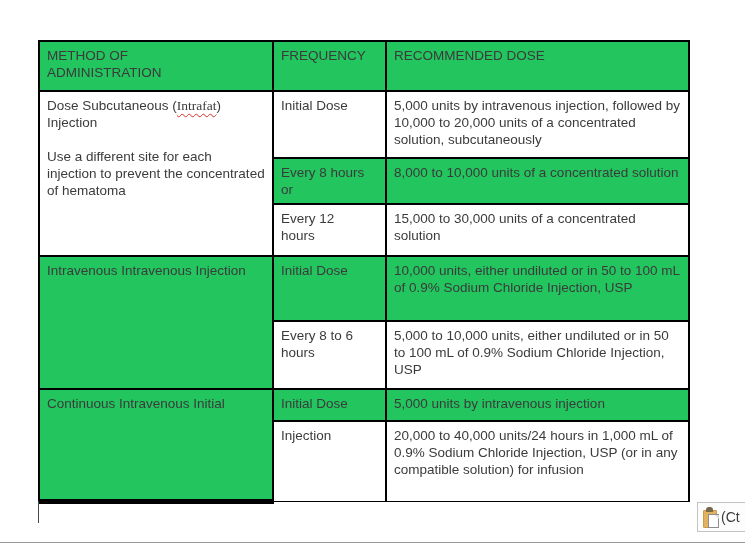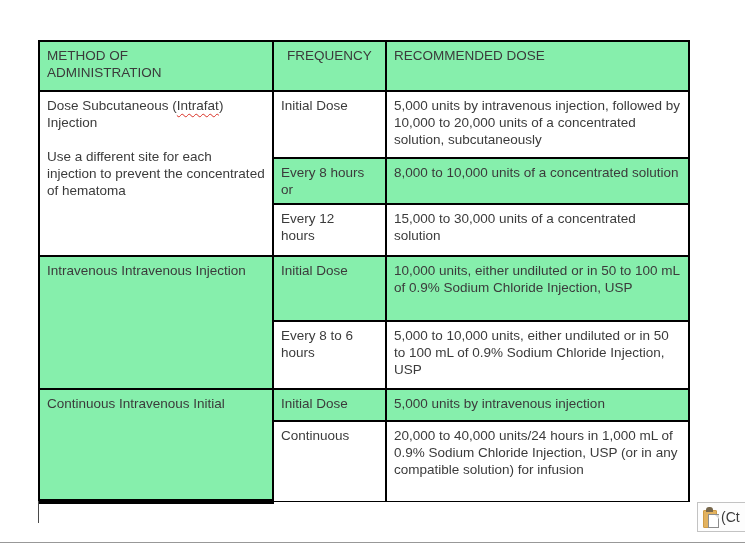--- a/index.html
+++ b/index.html
@@ -26,27 +26,28 @@
     font-weight:normal;
     text-align:left;
     overflow:hidden;
   }
   .hdr { white-space:pre-line; }
   .freq {
     text-align:center;
     white-space:pre-line;
     padding-left:2px; padding-right:2px;
   }
-  .shaded { background:#86efac; }
+  .shaded { background:#22c55e; }
   .dose-table p { margin:0; }
   .method-note { margin-top:17px !important; }
   .misspelled {
     text-decoration:underline wavy #d93025;
     text-decoration-thickness:1px;
     text-underline-offset:3px;
+    font-family:Liberation Serif, serif;
   }
   .method-bottom-thick { border-bottom-width:5px !important; }
   .last-thin { border-bottom-width:1px !important; }
 
   
   .left-border-stub {
     position:absolute; left:38px; top:501px;
     width:1px; height:22px; background:#4a4a4a;
   }
 
@@ -93,21 +94,21 @@
   <colgroup>
     <col style="width:234px">
     <col style="width:113px">
     <col style="width:303px">
   </colgroup>
 
   <tbody>
       <tr style="height:50px">
     <th class="hdr shaded">METHOD OF
 ADMINISTRATION</th>
-    <th class="hdr shaded freq" style="text-align:center">FREQUENCY</th>
+    <th class="hdr shaded freq" style="text-align:left">FREQUENCY</th>
     <th class="hdr shaded">RECOMMENDED DOSE</th>
   </tr>
 
   <tr style="height:67px">
     <td rowspan="3">
       <p><span>Dose Subcutaneous (</span><span class="misspelled">Intrafat</span><span>) Injection</span></p>
       <p class="method-note">Use a different site for each injection to prevent the concentrated of hematoma</p>
     </td>
     <td class="freq">Initial Dose</td>
     <td>5,000 units by intravenous injection, followed by 10,000 to 20,000 units of a concentrated solution, subcutaneously</td>
@@ -133,21 +134,21 @@
 hours</td>
     <td>5,000 to 10,000 units, either undiluted or in 50 to 100 mL of 0.9% Sodium Chloride Injection, USP</td>
   </tr>
 
   <tr style="height:32px">
     <td rowspan="2" class="shaded method-bottom-thick">Continuous Intravenous Initial</td>
     <td class="freq shaded">Initial Dose</td>
     <td class="shaded">5,000 units by intravenous injection</td>
   </tr>
   <tr style="height:80px">
-    <td class="freq last-thin">Continuous</td>
+    <td class="freq last-thin">Injection</td>
     <td class="last-thin">20,000 to 40,000 units/24 hours in 1,000 mL of 0.9% Sodium Chloride Injection, USP (or in any compatible solution) for infusion</td>
   </tr>
 </tbody>
   </table>
 
 <div class="left-border-stub"></div>
 
 <div class="paste-btn">
   <span class="clipboard">
     <span class="board"></span>

